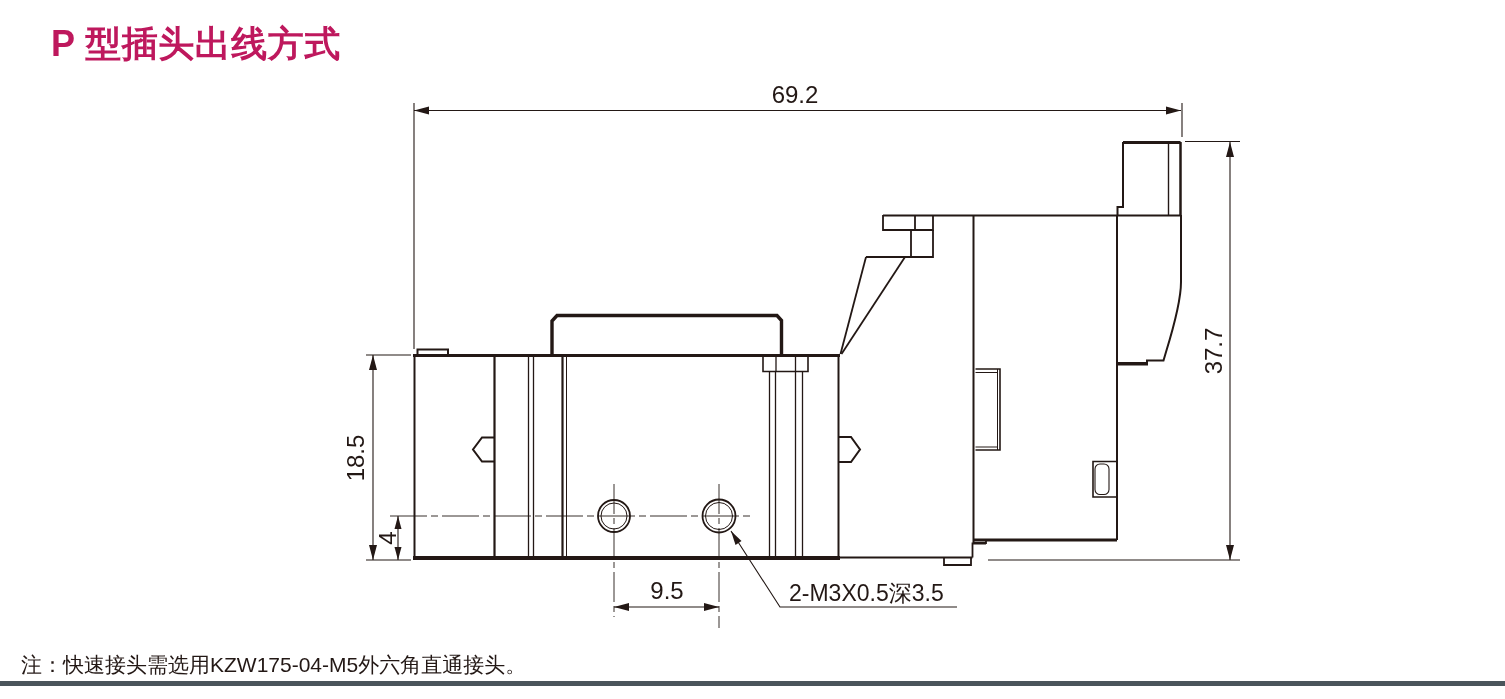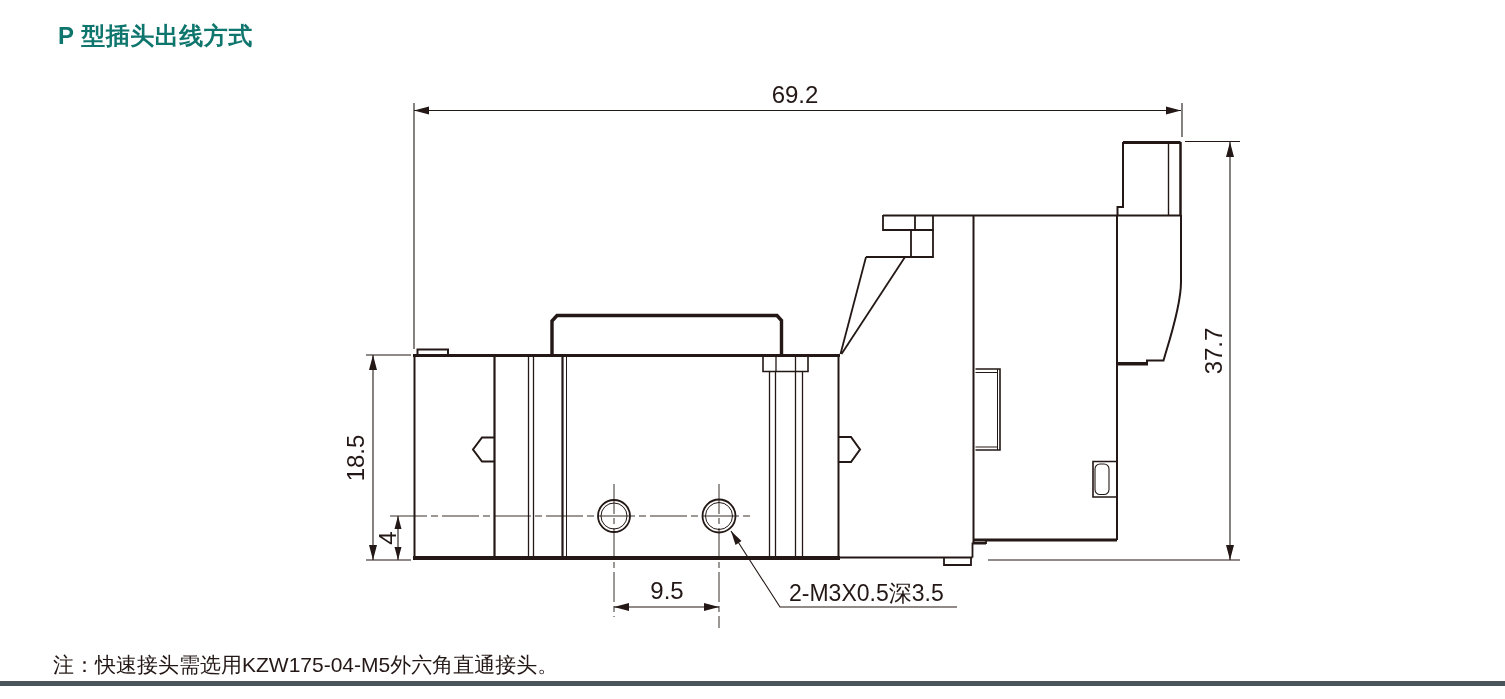--- a/index.html
+++ b/index.html
@@ -4,28 +4,28 @@
 <style>
   html,body{margin:0;padding:0;background:#ffffff;}
   .page{
     position:relative;
     width:1505px;height:699px;
     background:#ffffff;
     font-family:"Liberation Sans","DejaVu Sans",sans-serif;
     overflow:hidden;
   }
   .title{
-    position:absolute;left:58px;top:20px;
-    font-size:24px;font-weight:bold;color:#0f766e;
+    position:absolute;left:51px;top:20px;
+    font-size:36px;font-weight:bold;color:#be185d;
     letter-spacing:0.5px;white-space:nowrap;
   }
   .drawing-svg{position:absolute;left:0;top:0;}
   .note{
     position:absolute;left:21px;top:651px;
-    font-size:21px;color:#231815;white-space:nowrap;margin-left:32px;
+    font-size:21px;color:#231815;white-space:nowrap;
   }
   .bottom-rule{
     position:absolute;left:0;top:681px;
     width:1505px;height:5px;background:#4a555b;
   }
   svg text{fill:#231815;}
   .dim-text{font-size:24px;}
   .callout-text{font-size:23px;}
 </style>
 </head>

